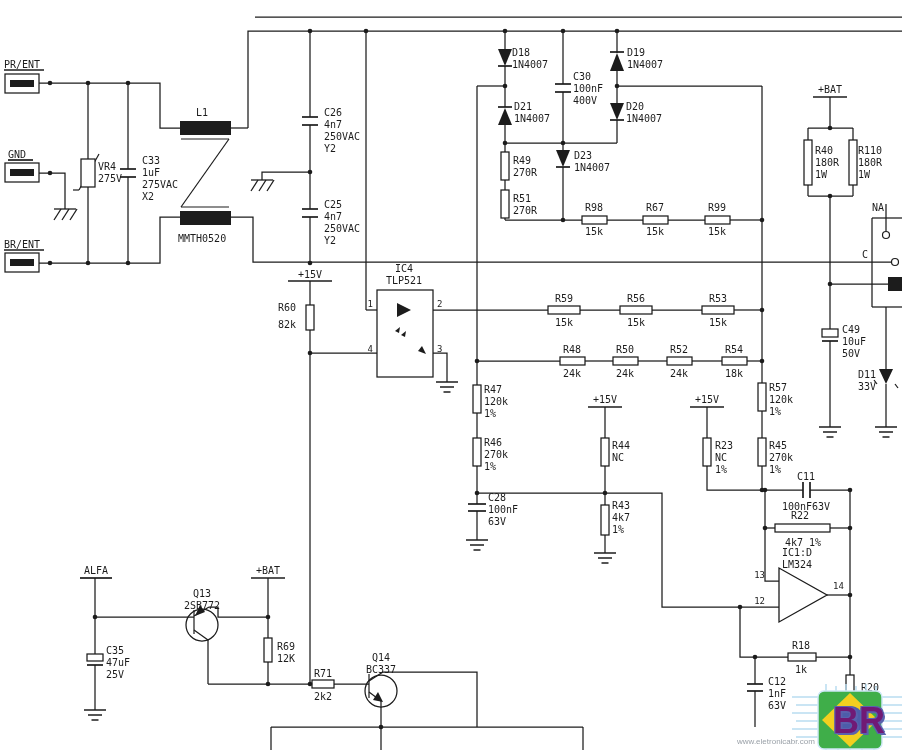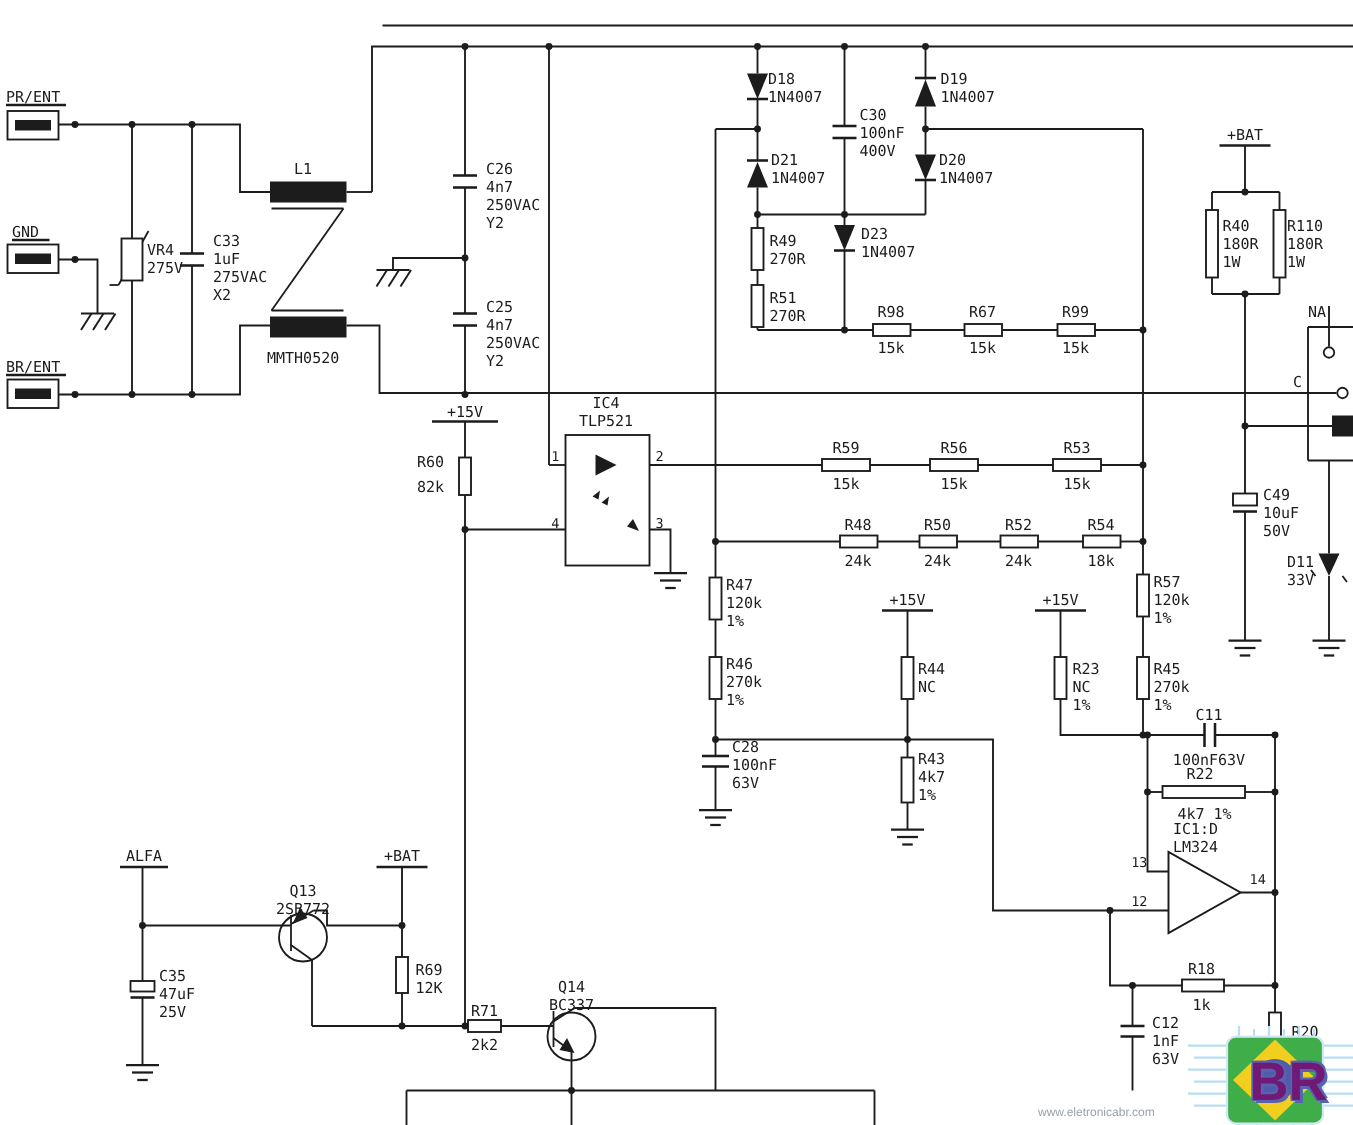--- a/index.html
+++ b/index.html
@@ -8,21 +8,21 @@
   #schem{position:absolute;left:0;top:0;}
   .wm{position:absolute;left:0;top:0;width:902px;height:750px;pointer-events:none;}
   .wm-chip{position:absolute;left:790px;top:683px;}
   .wm-brand{position:absolute;left:681px;top:711px;
             font-family:"Liberation Sans",sans-serif;font-weight:bold;font-size:27px;
             letter-spacing:-1px;color:#3a86c5;
             text-shadow:0 1px 0 #fff,0 -1px 0 #fff,1px 0 0 #fff,-1px 0 0 #fff;}
   .wm-br{position:absolute;left:833px;top:700px;
          font-family:"Liberation Sans",sans-serif;font-weight:bold;font-size:36px;color:#701a75;
          text-shadow:2px 2px 0 #5a61ae,-1px -1px 0 #5a61ae,1px -1px 0 #5a61ae,-1px 1px 0 #5a61ae;}
-  .wm-url{position:absolute;left:692px;top:737px;
+  .wm-url{position:absolute;left:737px;top:737px;
           font-family:"Liberation Sans",sans-serif;font-size:8px;color:#9aa1a8;}
 </style>
 </head>
 <body>
 
 <div id="stage">
   <svg id="schem" width="902" height="750" viewBox="0 0 902 750">
       <polyline points="255 17 902 17" fill="none" stroke="#1c1c1c" stroke-width="1.25"></polyline>
       <polyline points="248 128 248 31 902 31" fill="none" stroke="#1c1c1c" stroke-width="1.25"></polyline>
       <polyline points="39 83 160 83 160 128 180 128" fill="none" stroke="#1c1c1c" stroke-width="1.25"></polyline>

